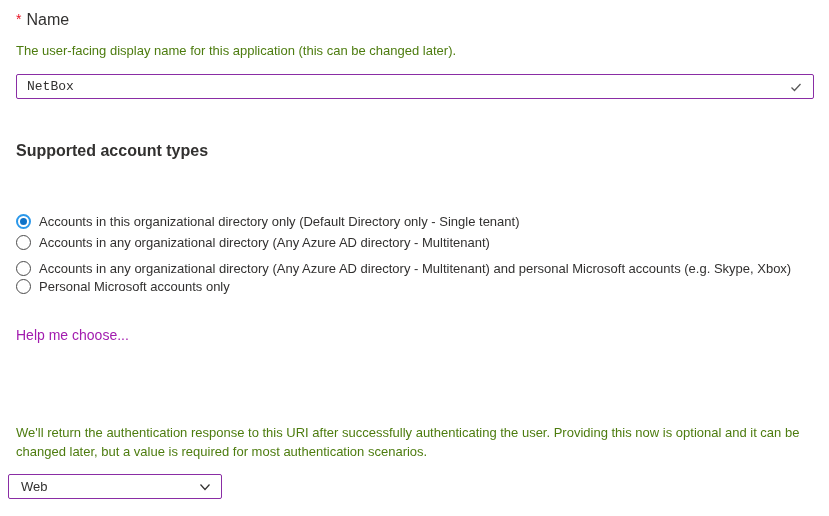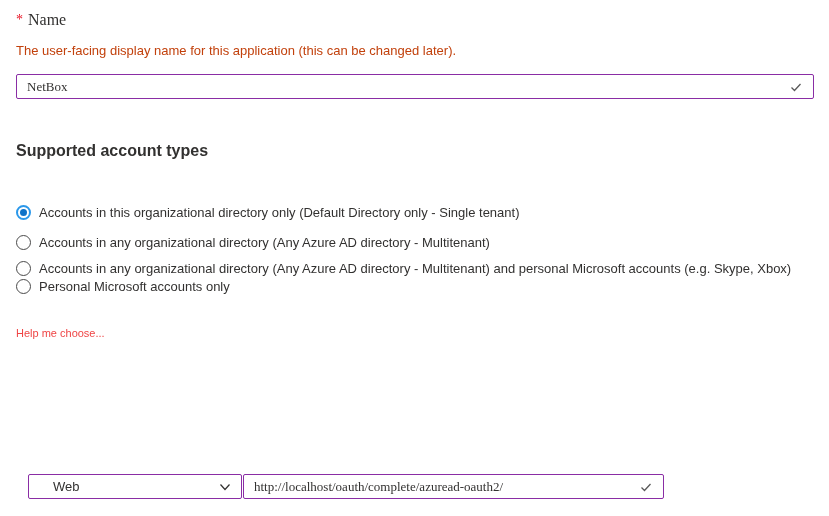--- a/index.html
+++ b/index.html
@@ -19,21 +19,21 @@
     position: absolute;
     left: 16px;
     font-size: 16px;
     font-weight: 400;
     color: #323130;
   }
   .body-text {
     position: absolute;
     left: 16px;
     font-size: 13px;
-    color: #c2410c;
+    color: #4d7c0f;
   }
   .required-marker {
     color: #e81123;
     font-size: 14px;
     margin-right: 5px;
     vertical-align: 1px;
   }
   
   .field {
     position: absolute;
@@ -42,21 +42,21 @@
     border-radius: 2px;
     background: #ffffff;
     display: flex;
     align-items: center;
   }
   .field input {
     flex: 1;
     border: none;
     outline: none;
     background: transparent;
-    font-family: Liberation Serif, serif;
+    font-family: Liberation Mono, monospace;
     font-size: 13px;
     color: #323130;
     padding: 0 0 0 10px;
     height: 100%;
   }
   .field .trail-icon {
     flex: 0 0 auto;
     display: flex;
     align-items: center;
     margin-right: 9px;
@@ -92,60 +92,60 @@
     background: #0f72c8;
   }
   .radio-label {
     margin-left: 8px;
     font-size: 13px;
     color: #323130;
   }
   .link {
     position: absolute;
     left: 16px;
-    font-size: 11px;
-    color: #ef4444;
+    font-size: 14px;
+    color: #a21caf;
     text-decoration: none;
     cursor: pointer;
   }
   .combo-text {
     font-size: 13px;
     color: #323130;
     padding-left: 12px;
     flex: 1;
   }
   .desc-wrap {
     width: 805px;
     line-height: 19px;
   }
 </style>
 </head>
 <body>
 
 <div class="page">
 
-  <div class="section-heading" style="top: 11px; font-family: Liberation Serif, serif;">
+  <div class="section-heading" style="top: 11px;">
     <span class="required-marker">*</span><span>Name</span>
   </div>
 
   <div class="body-text" style="top: 43px;">The user-facing display name for this application (this can be changed later).</div>
 
   <div class="field" style="left: 16px; top: 74px; width: 798px;">
     <input type="text" value="NetBox" style="">
     <span class="trail-icon">
       <svg width="16" height="16" viewBox="0 0 16 16">
           <polyline points="3.5,8.5 6.5,11.5 12.5,5" fill="none" stroke="#595959" stroke-width="1.3"></polyline>
         </svg>
     </span>
   </div>
 
   <div class="section-heading" style="top: 142px; font-weight: bold;">Supported account types</div>
 
 
-  <div class="radio-row selected" style="top: 201px; text-align: right;">
+  <div class="radio-row selected" style="top: 210px; text-align: right;">
     <span class="radio-circle"></span>
     <span class="radio-label">Accounts in this organizational directory only (Default Directory only - Single tenant)</span>
   </div>
 
   <div class="radio-row" style="top: 231px;">
     <span class="radio-circle"></span>
     <span class="radio-label">Accounts in any organizational directory (Any Azure AD directory - Multitenant)</span>
   </div>
 
   <div class="radio-row" style="top: 257px;">
@@ -154,32 +154,25 @@
   </div>
 
   <div class="radio-row" style="top: 275px;">
     <span class="radio-circle"></span>
     <span class="radio-label">Personal Microsoft accounts only</span>
   </div>
 
   <a class="link" style="top: 327px;">Help me choose...</a>
 
 
+  <div class="body-text desc-wrap" style="top: 423px;">We'll return the authentication response to this URI after successfully authenticating the user. Providing this now is optional and it can be changed later, but a value is required for most authentication scenarios.</div>
 
-  <div class="field" style="left: 28px; top: 474px; width: 214px; padding-left: 12px;">
+  <div class="field" style="left: 8px; top: 474px; width: 214px;">
     <span class="combo-text">Web</span>
     <span class="trail-icon">
       <svg width="14" height="14" viewBox="0 0 14 14">
           <polyline points="2.5,4.5 7,9.5 11.5,4.5" fill="none" stroke="#323130" stroke-width="1.2"></polyline>
         </svg>
     </span>
   </div>
 
-  <div class="field" style="left: 243px; top: 474px; width: 421px;">
-    <input type="text" value="http://localhost/oauth/complete/azuread-oauth2/" style="">
-    <span class="trail-icon">
-      <svg width="16" height="16" viewBox="0 0 16 16">
-          <polyline points="3.5,8.5 6.5,11.5 12.5,5" fill="none" stroke="#595959" stroke-width="1.3"></polyline>
-        </svg>
-    </span>
-  </div>
 
 </div>
 
 </body></html>

